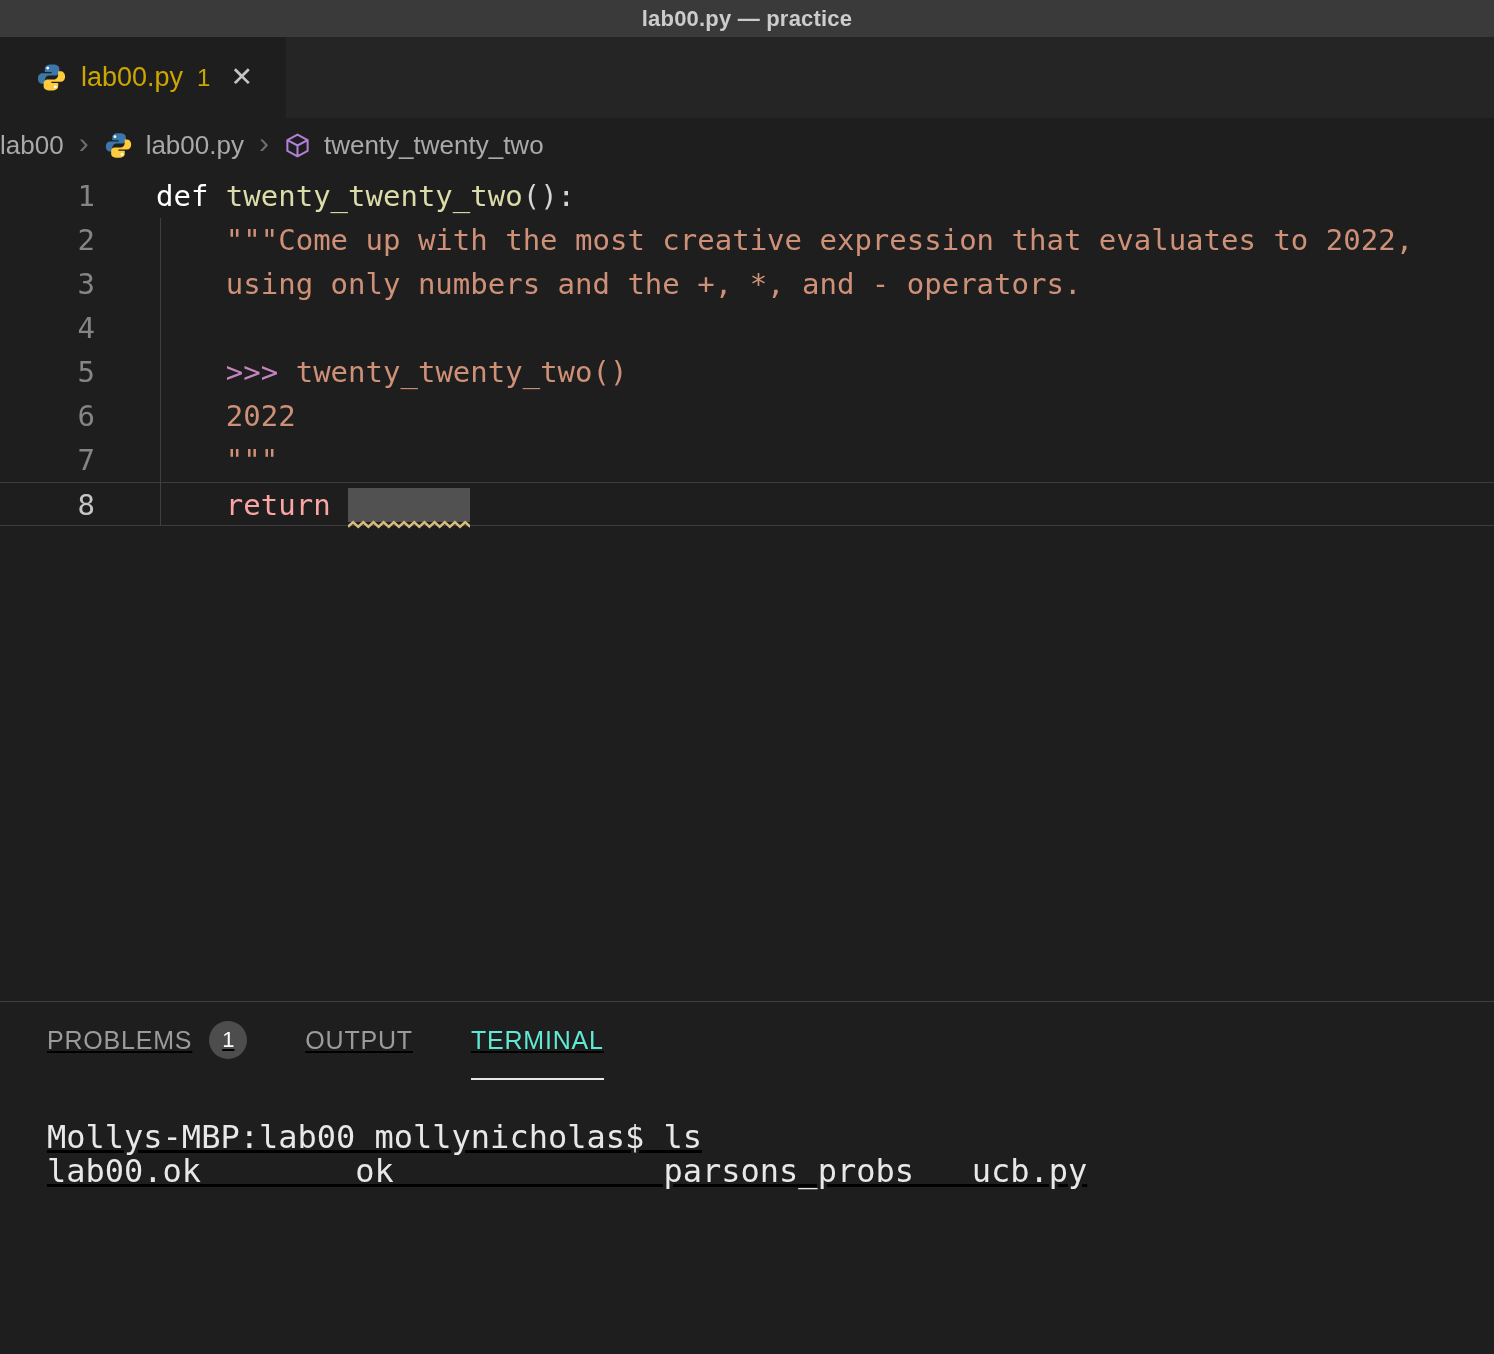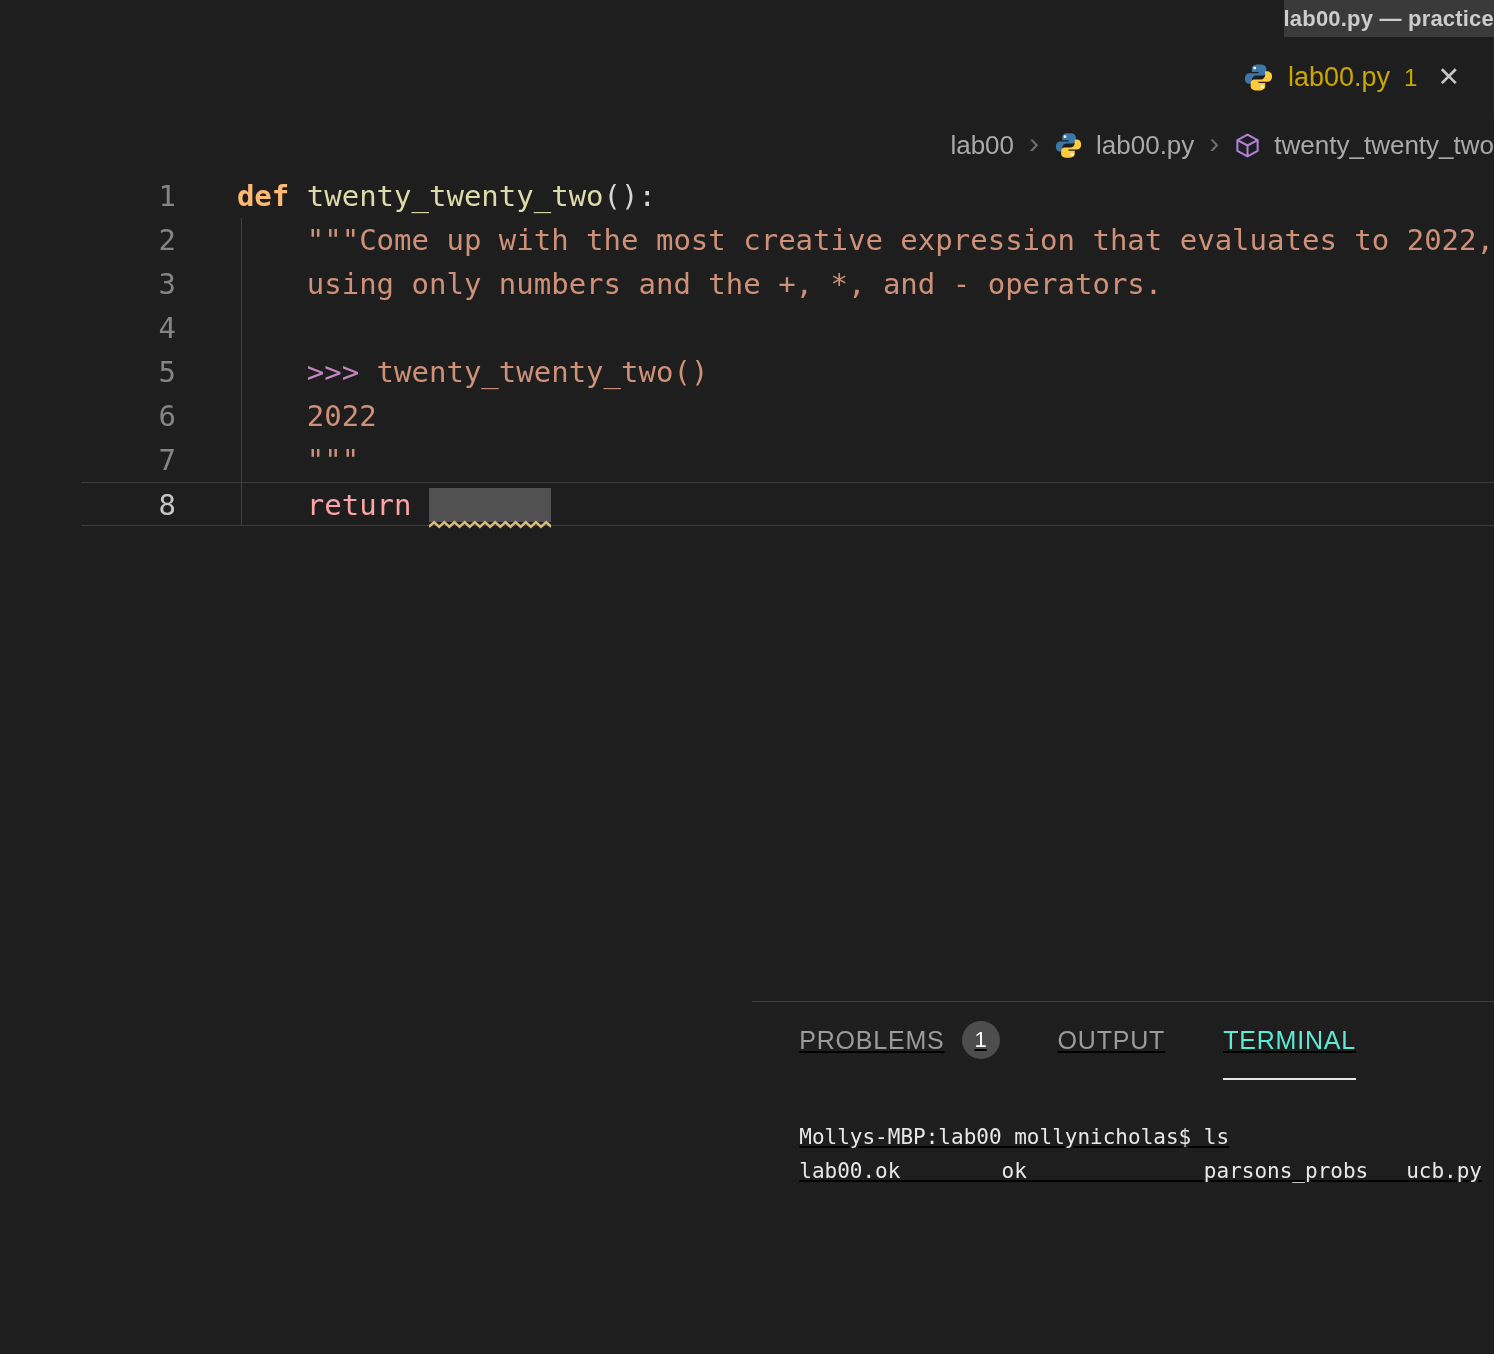--- a/index.html
+++ b/index.html
@@ -1,21 +1,21 @@
 <!DOCTYPE html>
 <html><head>
 <meta charset="utf-8">
 <style>
   * { margin: 0; padding: 0; box-sizing: border-box; }
   html, body { background: #1e1e1e; }
   body {
     width: 1494px; height: 1354px; overflow: hidden;
     font-family: "Liberation Sans", sans-serif;
   }
-  .app { width: 1494px; height: 1172px; display: flex; flex-direction: column; background: #1e1e1e; align-items: flex-end; }
+  .app { width: 1494px; height: 1172px; display: flex; flex-direction: column; background: #1e1e1e; }
 
   
   .titlebar {
     height: 37px; flex: none; background: #3a3a3a;
     display: flex; align-items: center; justify-content: center;
     color: #cccccc; font-size: 22px; font-weight: 600; letter-spacing: 0.2px;
   }
 
   
   .tabstrip { height: 81px; flex: none; background: #252526; display: flex; }
@@ -46,21 +46,21 @@
     position: relative; height: 829px; flex: none; background: #1e1e1e;
     font-family: "DejaVu Sans Mono", monospace; font-size: 29px; line-height: 44px;
     padding-top: 2px; overflow: hidden; cursor: text;
   }
   .indent-guide { position: absolute; left: 160px; top: 46px; width: 1px; height: 308px; background: #404040; }
   .code-line { display: flex; height: 44px; }
   .code-line.active { border-top: 1px solid #3c3c3c; border-bottom: 1px solid #3c3c3c; }
   .code-line .gutter { flex: none; width: 95px; text-align: right; color: #858585; }
   .code-line.active .gutter { color: #c6c6c6; }
   .code-line .code { flex: 1; white-space: pre; padding-left: 61px; color: #d4d4d4; }
-  .tok-keyword { color: #fdba74; font-weight: bold; }
+  .tok-keyword { color: #ffffff; }
   .tok-control { color: #fca5a5; }
   .tok-function { color: #dcdcaa; }
   .tok-string { color: #ce9178; }
   .tok-doctest { color: #c586c0; }
   .tok-plain { color: #d4d4d4; }
   .tok-blank { position: relative; background: #515151; }
   .squiggle { position: absolute; left: 0; bottom: -7px; width: 100%; height: 9px; }
 
   
   .panel { flex: 1; border-top: 1px solid #3f3f3f; background: #1e1e1e; display: flex; flex-direction: column; text-decoration: underline; }
@@ -71,21 +71,21 @@
   }
   .panel-tab { display: flex; align-items: center; gap: 17px; cursor: pointer; border-bottom: 2px solid transparent; }
   .panel-tab.active { color: #5eead4; border-bottom-color: #e7e7e7; }
   .badge {
     background: #4d4d4d; color: #ffffff; border-radius: 50%;
     width: 38px; height: 38px; display: inline-flex; align-items: center; justify-content: center;
     font-size: 22px; letter-spacing: 0;
   }
   .terminal {
     flex: 1; padding: 40px 12px 0 47px;
-    font-family: "DejaVu Sans Mono", monospace; font-size: 21px; line-height: 34px;
+    font-family: "DejaVu Sans Mono", monospace; font-size: 32px; line-height: 34px;
     color: #e8e8e8; cursor: text;
   }
   .term-line { white-space: pre; }
   .term-cursor { display: inline-block; width: 17px; height: 29px; background: #d0d0d0; vertical-align: text-bottom; }
 </style>
 </head>
 <body>
 
 <div class="app">
 

